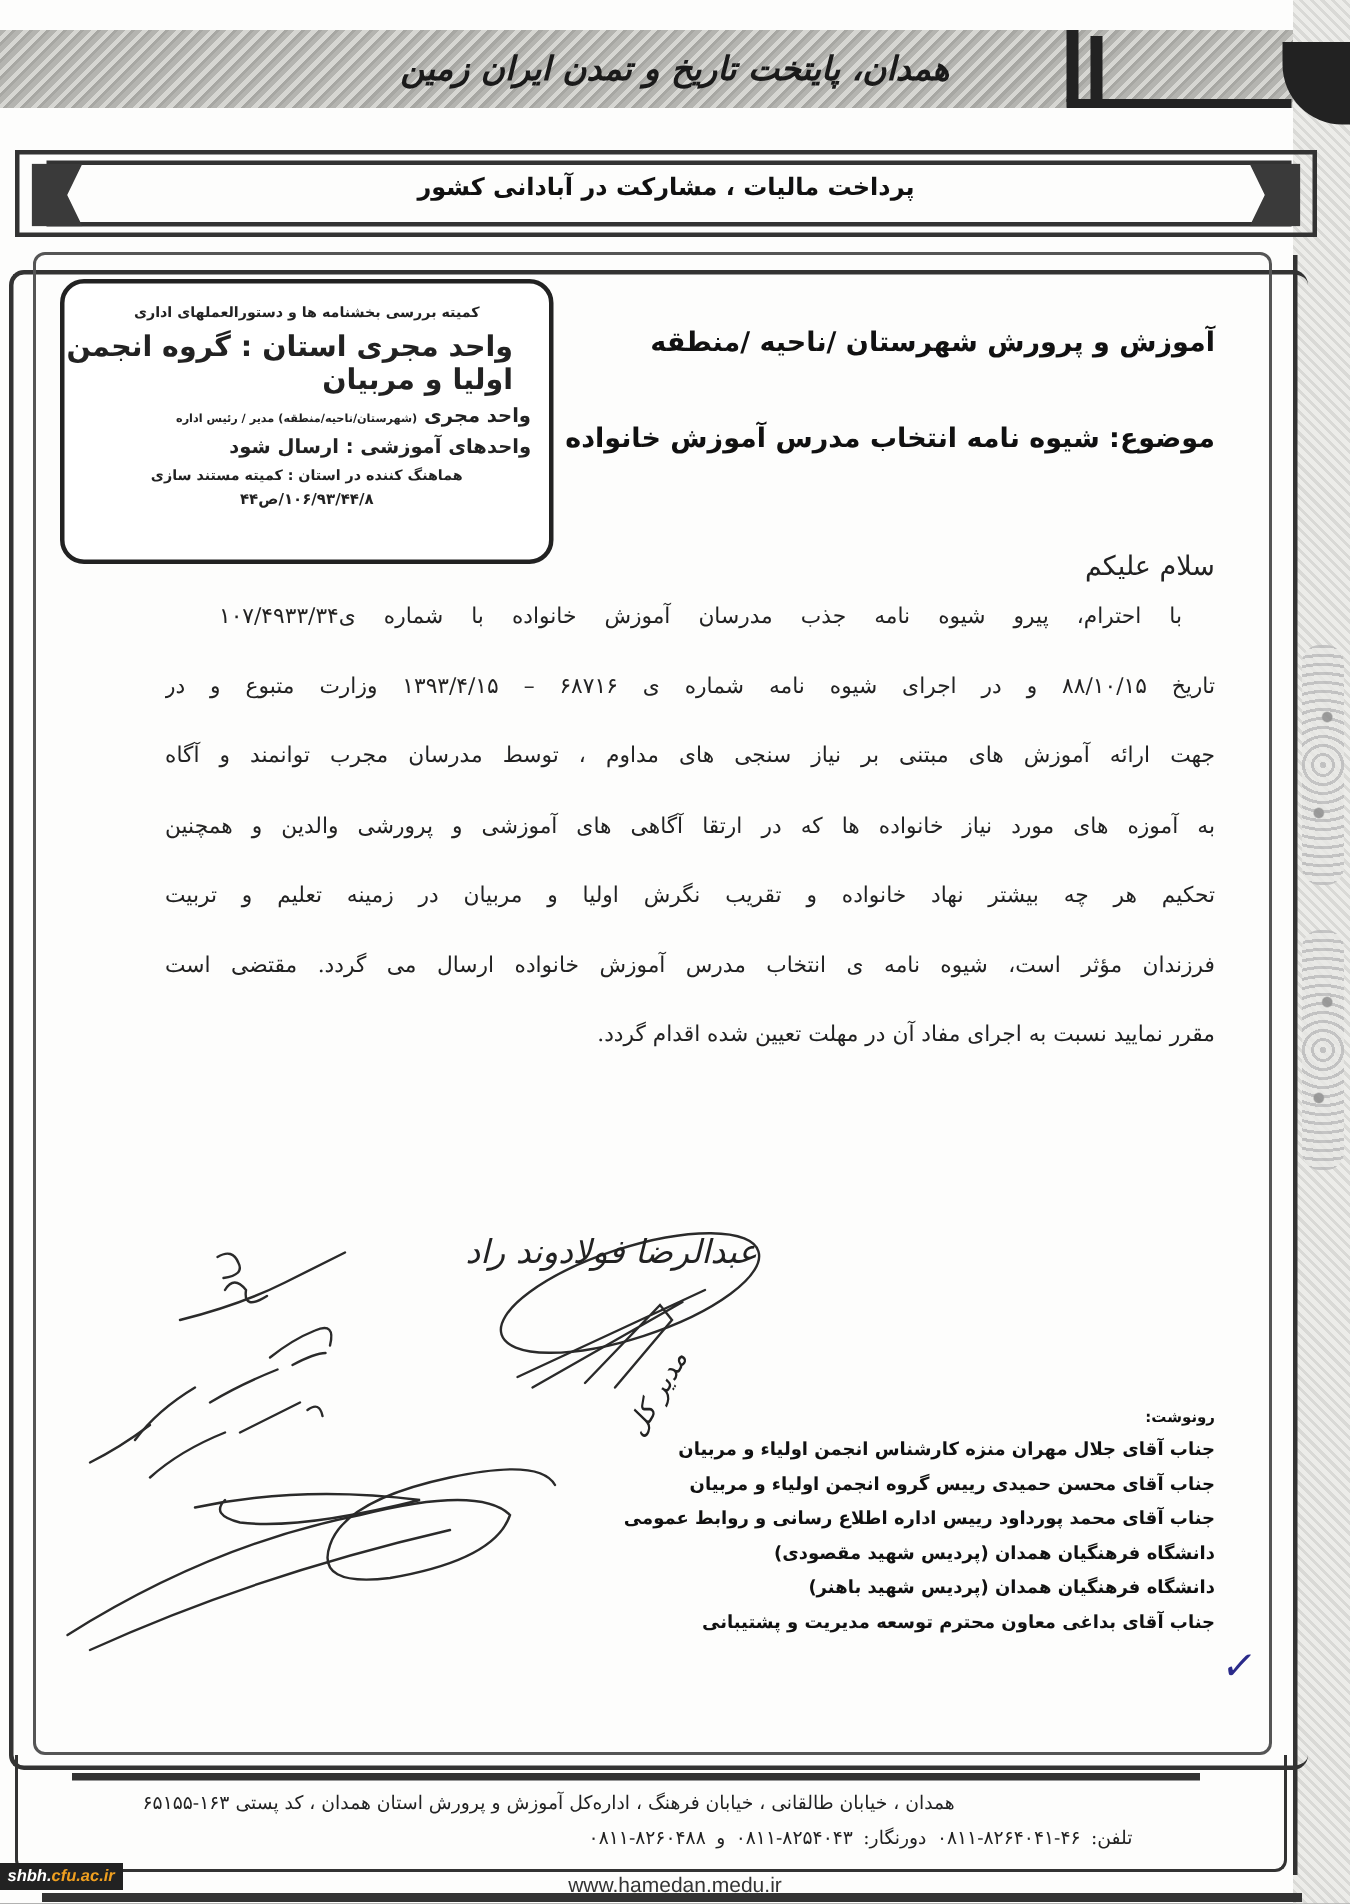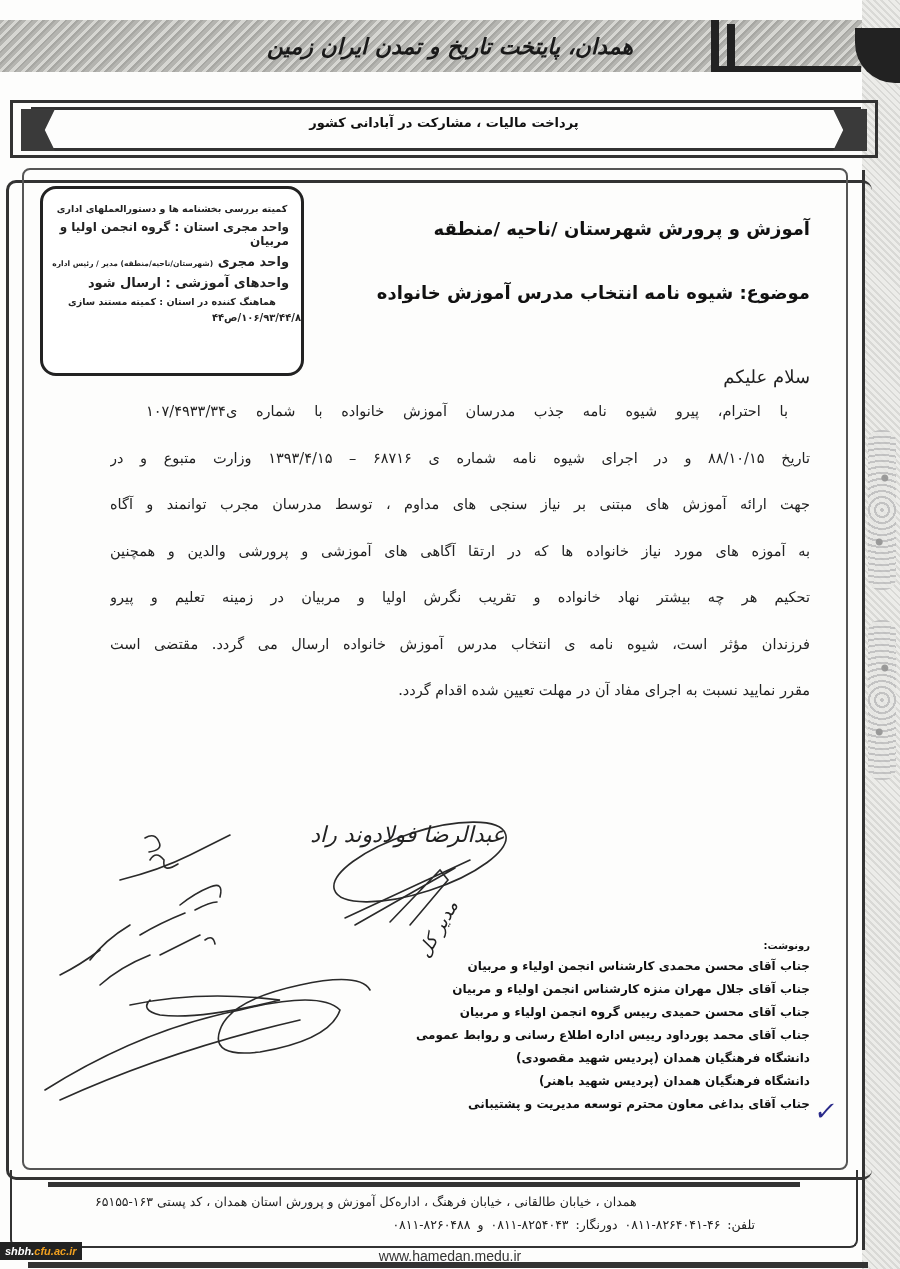--- a/index.html
+++ b/index.html
@@ -53,46 +53,46 @@
       position: absolute; left: 18px; top: 4px; width: 830px; height: 44px;
       border-top: 3px solid #333; border-bottom: 3px solid #333;
     }
     .tax-cap-l, .tax-cap-r {
       position: absolute; top: 6px; width: 34px; height: 42px; background: #3a3a3a;
     }
     .tax-cap-l { left: 8px; clip-path: polygon(0 0, 100% 0, 70% 50%, 100% 100%, 0 100%); }
     .tax-cap-r { right: 8px; clip-path: polygon(0 0, 100% 0, 100% 100%, 0 100%, 30% 50%); }
     .tax-text {
       position: absolute; left: 0; right: 0; top: 12px; text-align: center;
-      direction: rtl; font-weight: bold; font-size: 13px; color: #111;
+      direction: rtl; font-weight: bold; font-size: 16px; color: #111;
     }
 
     
     .main-frame {
       position: absolute; left: 22px; top: 168px; width: 826px; height: 1002px;
       border: 2px solid #555; border-radius: 8px;
     }
     .outer-frame {
       position: absolute; left: 6px; top: 180px; width: 866px; height: 1000px;
       border: 3px solid #333; border-radius: 10px; border-right: none;
     }
 
     
     .stamp {
-      position: absolute; left: 40px; top: 186px; width: 264px; height: 190px;
+      position: absolute; left: 40px; top: 186px; width: 329px; height: 190px;
       border: 3px solid #222; border-radius: 16px; direction: rtl; text-align: center;
       background: #fff; padding-top: 14px;
     }
     .stamp .l1 { font-size: 9.5px; font-weight: bold; margin-bottom: 6px; }
-    .stamp .l2 { font-size: 12px; font-weight: bold; text-align: right; padding-right: 12px; margin-bottom: 6px; }
+    .stamp .l2 { font-size: 19px; font-weight: bold; text-align: right; padding-right: 24px; margin-bottom: 6px; }
     .stamp .l3 { font-size: 13px; font-weight: bold; text-align: right; padding-right: 12px; margin-bottom: 6px; }
     .stamp .l3 small { font-size: 7.5px; font-weight: bold; }
     .stamp .l4 { font-size: 13px; font-weight: bold; text-align: right; padding-right: 12px; margin-bottom: 6px; }
     .stamp .l5 { font-size: 9.5px; font-weight: bold; margin-bottom: 5px; }
-    .stamp .l6 { font-size: 10px; font-weight: bold; text-align: right; }
+    .stamp .l6 { font-size: 10px; font-weight: bold; }
 
     
     .dept-title {
       position: absolute; right: 90px; top: 218px; direction: rtl;
       font-size: 18px; font-weight: bold; color: #111;
     }
     .subject {
       position: absolute; right: 90px; top: 282px; direction: rtl;
       font-size: 18px; font-weight: bold; color: #111;
     }
@@ -190,21 +190,21 @@
 
   <div class="dept-title">آموزش و پرورش شهرستان /ناحیه /منطقه</div>
   <div class="subject">موضوع: شیوه نامه انتخاب مدرس آموزش خانواده</div>
 
   <div class="greeting">سلام علیکم</div>
   <div class="body-lines">
     <div class="body-line first">با احترام، پیرو شیوه نامه جذب مدرسان آموزش خانواده با شماره ی۱۰۷/۴۹۳۳/۳۴</div>
     <div class="body-line">تاریخ ۸۸/۱۰/۱۵ و در اجرای شیوه نامه شماره ی ۶۸۷۱۶ – ۱۳۹۳/۴/۱۵ وزارت متبوع و در</div>
     <div class="body-line">جهت ارائه آموزش های مبتنی بر نیاز سنجی های مداوم ، توسط مدرسان مجرب توانمند و آگاه</div>
     <div class="body-line">به آموزه های مورد نیاز خانواده ها که در ارتقا آگاهی های آموزشی و پرورشی والدین و همچنین</div>
-    <div class="body-line">تحکیم هر چه بیشتر نهاد خانواده و تقریب نگرش اولیا و مربیان در زمینه تعلیم و پیرو</div>
+    <div class="body-line">تحکیم هر چه بیشتر نهاد خانواده و تقریب نگرش اولیا و مربیان در زمینه تعلیم و تربیت</div>
     <div class="body-line">فرزندان مؤثر است، شیوه نامه ی انتخاب مدرس آموزش خانواده ارسال می گردد. مقتضی است</div>
     <div class="body-line last">مقرر نمایید نسبت به اجرای مفاد آن در مهلت تعیین شده اقدام گردد.</div>
   </div>
 
   <svg class="sig-svg" viewBox="0 0 900 1269">
     <g fill="none" stroke="#2a2a2a" stroke-width="1.6" stroke-linecap="round">
       <ellipse cx="420" cy="862" rx="90" ry="30" transform="rotate(-18 420 862)"></ellipse>
       <path d="M345 918 L470 860 M355 925 L455 868 M390 922 L440 870 L448 880 L410 925"></path>
       <text x="505" y="842" font-family="DejaVu Serif, serif" font-style="italic" font-size="22" fill="#222" stroke="none" direction="rtl" text-anchor="start">عبدالرضا فولادوند راد</text>
       <text x="450" y="910" font-family="DejaVu Serif, serif" font-style="italic" font-size="18" fill="#222" stroke="none" direction="rtl" text-anchor="start" transform="rotate(-60 450 900)">مدیر کل</text>
@@ -218,21 +218,20 @@
       <path d="M100 985 q20 -18 50 -30 M160 955 q20 -10 40 -20 M205 940 q8 -6 10 4"></path>
       <path d="M60 975 q20 -10 40 -25"></path>
       <path d="M45 1090 Q140 1030 240 1010 Q320 990 340 1010 Q330 1040 260 1052 Q210 1058 220 1030 Q230 1000 300 985 Q360 972 370 990"></path>
       <path d="M130 1005 Q200 990 280 1000 Q200 1020 160 1015 Q140 1010 150 1000"></path>
       <path d="M60 1100 Q170 1050 300 1020"></path>
     </g>
   </svg>
 
   <div class="cc">
     <div class="cc-title">رونوشت:</div>
-    <div class="cc-item">جناب آقای محسن محمدی کارشناس انجمن اولیاء و مربیان</div>
     <div class="cc-item">جناب آقای جلال مهران منزه کارشناس انجمن اولیاء و مربیان</div>
     <div class="cc-item">جناب آقای محسن حمیدی رییس گروه انجمن اولیاء و مربیان</div>
     <div class="cc-item">جناب آقای محمد پورداود رییس اداره اطلاع رسانی و روابط عمومی</div>
     <div class="cc-item">دانشگاه فرهنگیان همدان (پردیس شهید مقصودی)</div>
     <div class="cc-item">دانشگاه فرهنگیان همدان (پردیس شهید باهنر)</div>
     <div class="cc-item">جناب آقای بداغی معاون محترم توسعه مدیریت و پشتیبانی</div>
   </div>
   <div class="checkmark">✓</div>
 
   <div class="footer-frame"></div>

